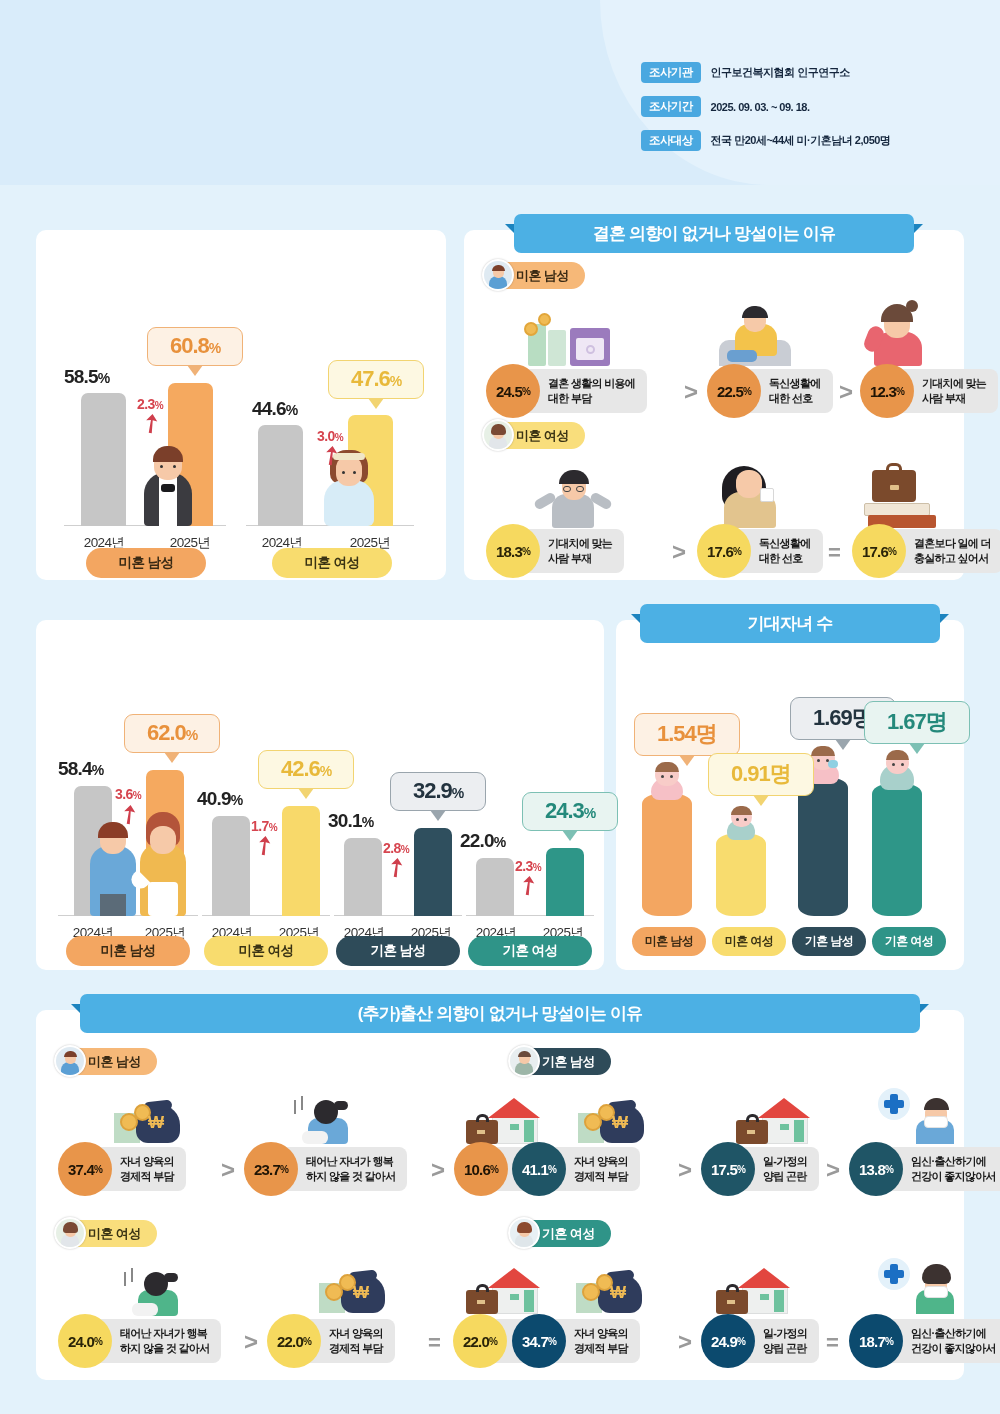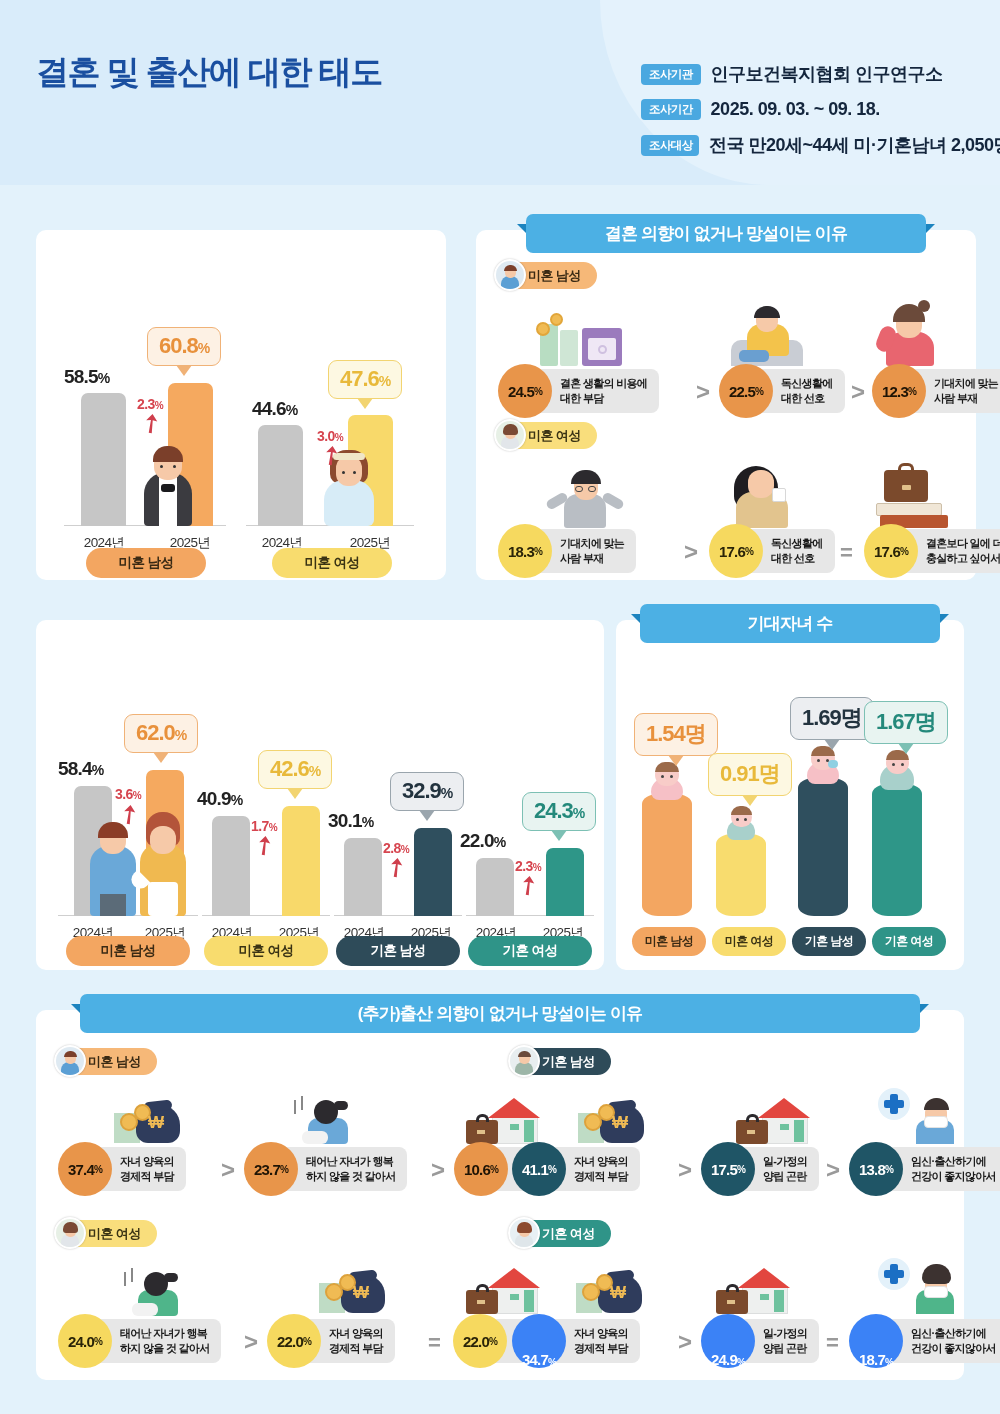--- a/index.html
+++ b/index.html
@@ -22,21 +22,21 @@
   .title-line1 .yr { font-size: 27px; }
   .title-line2 { font-size: 33px; font-weight: 900; color: #1a4fa0; letter-spacing: -1.5px; margin-top: 12px; }
 
   .meta { position: absolute; right: 14px; top: 62px; width: 345px; }
   .meta-row { display: flex; align-items: center; margin-bottom: 13px; }
   .meta-key {
     background: #4aa8e0; color: #fff; font-size: 11.5px; font-weight: 700;
     border-radius: 4px; padding: 3px 8px; letter-spacing: -0.6px; white-space: nowrap;
     min-width: 58px; text-align: center;
   }
-  .meta-val { font-size: 18px; font-weight: 700; color: #14263d; margin-left: 10px; letter-spacing: -0.5px; white-space: nowrap; }
+  .meta-val { font-size: 11px; font-weight: 700; color: #14263d; margin-left: 10px; letter-spacing: -0.5px; white-space: nowrap; }
 
   
   .panel { position: absolute; background: #fff; border-radius: 10px; }
   .panel-title {
     position: absolute; top: -16px; left: 50%; transform: translateX(-50%);
     background: #4cb0e4; color: #fff; font-weight: 800; font-size: 17px;
     border-radius: 7px; padding: 8px 0; text-align: center; letter-spacing: -0.8px;
     white-space: nowrap; z-index: 4;
   }
   .panel-title::before, .panel-title::after {
@@ -60,21 +60,21 @@
     letter-spacing: -0.8px; white-space: nowrap;
   }
   .oldval span { font-size: 14px; }
   .xlab {
     position: absolute; bottom: 28px; font-size: 13.5px; color: #333;
     letter-spacing: -0.6px; white-space: nowrap; text-align: center;
   }
 
   
   .bub {
-    position: absolute; border-radius: 9px; border: 1.6px solid; padding: 5px 11px 6px;
+    position: absolute; border-radius: 9px; border: 1.6px solid; padding: 5px 22px 6px;
     font-size: 22px; font-weight: 800; letter-spacing: -1px; white-space: nowrap; z-index: 3;
   }
   .bub span { font-size: 14px; }
   .bub::after {
     content: ""; position: absolute; left: 50%; bottom: -11px; margin-left: -8px;
     width: 0; height: 0; border-left: 8px solid transparent; border-right: 8px solid transparent;
     border-top: 11px solid;
   }
   .bub.o  { background: #fdf1e4; border-color: #f0b277; color: #e8913c; }
   .bub.o::after  { border-top-color: #f0b277; }
@@ -118,41 +118,40 @@
   .reason { position: absolute; display: flex; align-items: center; }
   .rcircle {
     width: 54px; height: 54px; border-radius: 50%; display: flex;
     align-items: center; justify-content: center; font-size: 15px; font-weight: 900;
     letter-spacing: -0.8px; z-index: 2; flex: 0 0 auto;
   }
   .rcircle span { font-size: 10px; }
   .rc-o { background: #e8954a; color: #1f1405; }
   .rc-y { background: #f6d95f; color: #2a2408; }
   .rc-n { background: #1f5566; color: #fff; }
-  .rc-t { background: #3b82f6; color: #fff; align-items: flex-end; }
+  .rc-t { background: #0c4a6e; color: #fff; }
   .rbox {
     background: #e7e7e7; border-radius: 8px; margin-left: -22px; padding: 7px 12px 7px 30px;
     font-size: 11px; font-weight: 700; line-height: 1.32; color: #1b1b1b;
     letter-spacing: -0.7px; white-space: nowrap;
   }
   .gt { position: absolute; font-size: 24px; font-weight: 800; color: #9a9a9a; }
   .eq { position: absolute; font-size: 22px; font-weight: 800; color: #9a9a9a; }
 
   
   .ill { position: absolute; z-index: 1; }
   .cyl { position: absolute; bottom: 54px; border-radius: 16px/10px; }
   .baby { position: absolute; }
 </style>
 </head>
 <body>
 
 <div class="header">
   <div class="header-sheen"></div>
   <div class="title-block">
-    <div class="title-line2">결혼 및 출산에 대한 태도</div>
   </div>
   <div class="meta">
     <div class="meta-row">
       <div class="meta-key">조사기관</div>
       <div class="meta-val">인구보건복지협회 인구연구소</div>
     </div>
     <div class="meta-row">
       <div class="meta-key">조사기간</div>
       <div class="meta-val">2025. 09. 03. ~ 09. 18.</div>
     </div>
@@ -206,21 +205,21 @@
     <div class="bub y" style="left:292px;bottom:181px">47.6<span>%</span></div>
     <div class="xlab" style="left:298px;width:72px">2025년</div>
     <div class="delta" style="left:281px;bottom:136px">3.0<span>%</span></div>
     <div class="arrowglyph" style="left:284px;bottom:112px">➚</div>
 
     <div class="legend lg-o" style="left:50px;bottom:2px;width:120px">미혼 남성</div>
     <div class="legend lg-y" style="left:236px;bottom:2px;width:120px">미혼 여성</div>
   </div>
 </div>
 
-<div class="panel" style="left:476px;top:230px;width:500px;height:350px">
+<div class="panel" style="left:464px;top:230px;width:500px;height:350px">
   <div class="panel-title" style="width:400px">결혼 의향이 없거나 망설이는 이유</div>
 
   <div class="badge bd-o" style="left:22px;top:32px">
     <div class="av">
       <div style="position:absolute;left:0;top:0;width:100%;height:100%;background:#dfeaf2"></div>
       <div style="position:absolute;left:5px;bottom:0;width:18px;height:13px;background:#5b9fd4;border-radius:8px 8px 0 0"></div>
       <div style="position:absolute;left:9px;bottom:11px;width:11px;height:12px;background:#f6c9a8;border-radius:5px"></div>
       <div style="position:absolute;left:8px;bottom:18px;width:13px;height:6px;background:#7b3f2a;border-radius:6px 6px 0 0"></div>
     </div>
     <span>미혼 남성</span>

